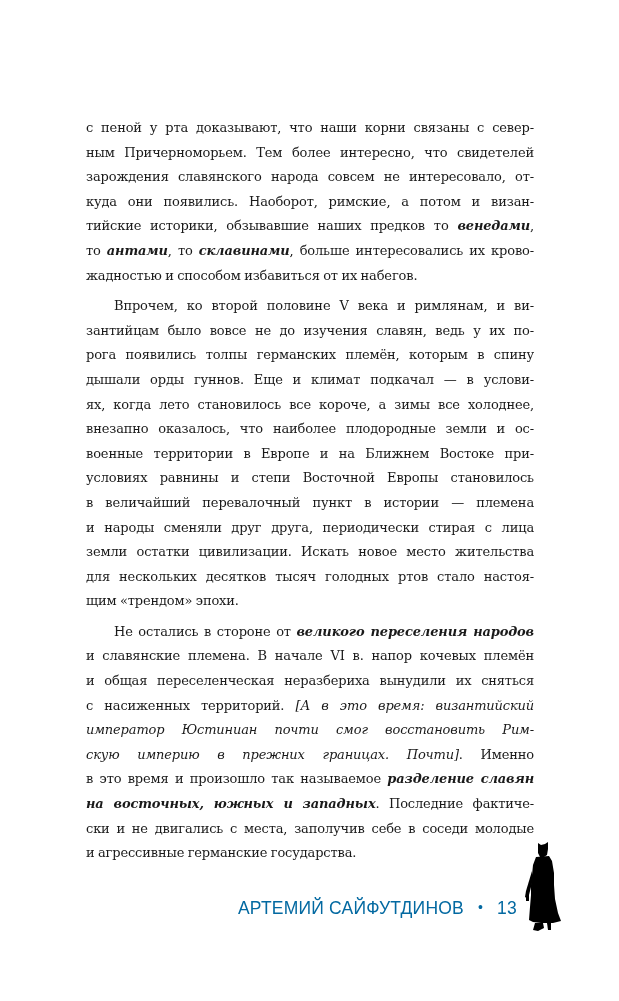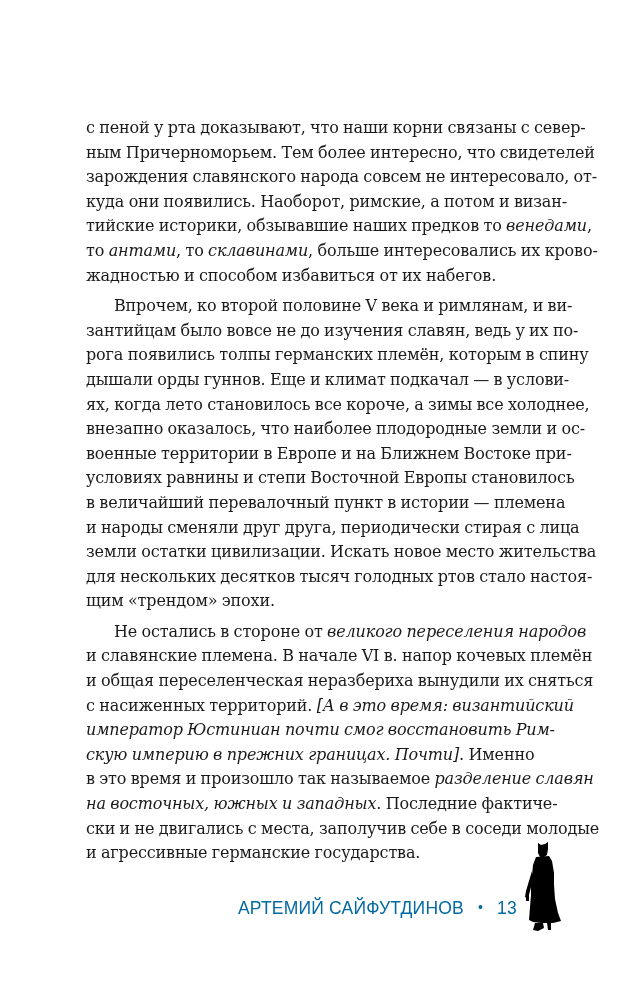--- a/index.html
+++ b/index.html
@@ -3,28 +3,28 @@
   <meta charset="utf-8">
   <style>
     html, body { margin: 0; padding: 0; }
     body {
       width: 619px; height: 1001px; background: #ffffff; position: relative; overflow: hidden;
       font-family: "DejaVu Serif", "Liberation Serif", serif; color: #1a1a1a;
     }
     .page { position: absolute; left: 0; top: 0; width: 619px; height: 1001px; }
     .body-text { position: absolute; left: 86px; top: 116px; width: 448px; }
     .line {
-      display: block; height: 24.6px; line-height: 24.6px; font-size: 16px;
+      display: block; height: 24.6px; line-height: 24.6px; font-size: 13px;
       white-space: nowrap; text-align: justify; text-align-last: justify;
       letter-spacing: -0.15px; word-spacing: -0.5px;
     }
     .line.last { text-align-last: left; }
     .line.indent { padding-left: 28px; }
     .para-gap { height: 6px; }
-    em.term { font-style: italic; font-weight: normal; }
+    em.term { font-style: italic; font-weight: bold; }
     .aside { font-style: italic; }
     .aside-title { font-style: italic; text-underline-offset: 2px; }
     .footer {
       position: absolute; left: 238px; top: 898px; font-family: "Liberation Sans", "DejaVu Sans", sans-serif;
       font-weight: normal; font-size: 17.5px; color: #0369a1; letter-spacing: 0.2px; white-space: nowrap;
     }
     .footer .sep { display: inline-block; margin: 0 14px; font-size: 14px; vertical-align: 2px; }
     .silhouette { position: absolute; left: 517px; top: 841px; width: 48px; height: 95px; }
   </style>
 </head>

